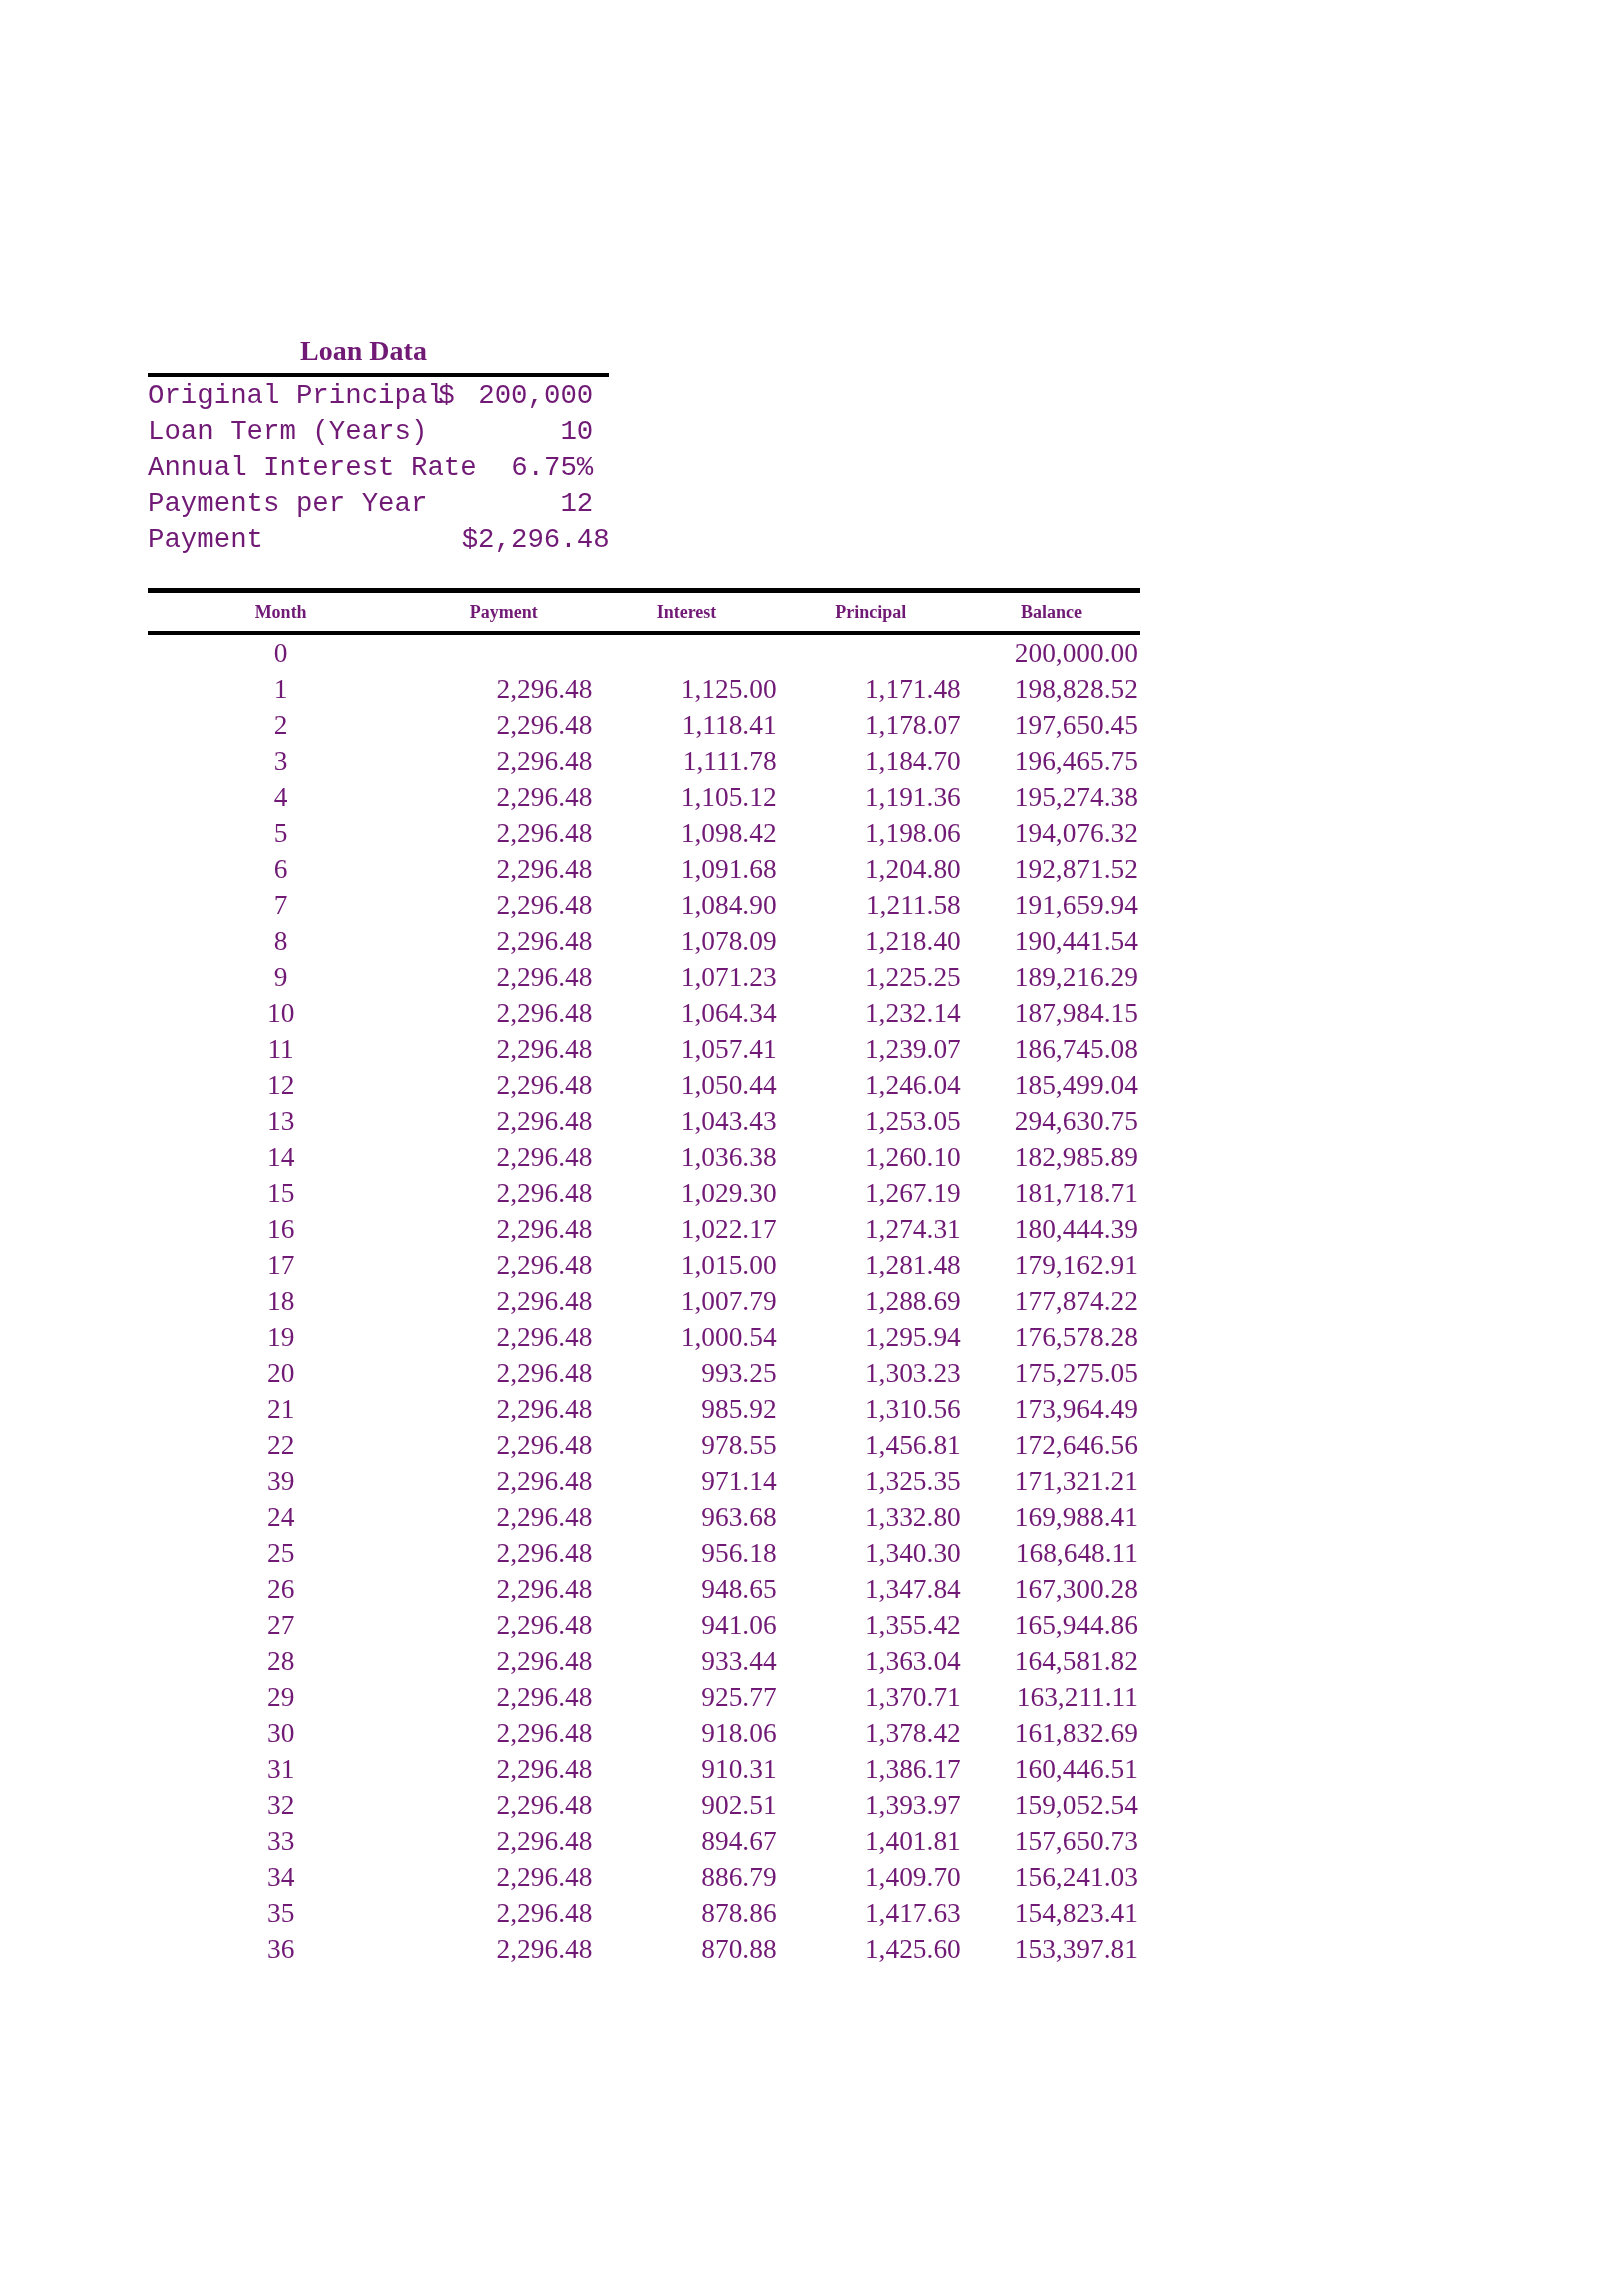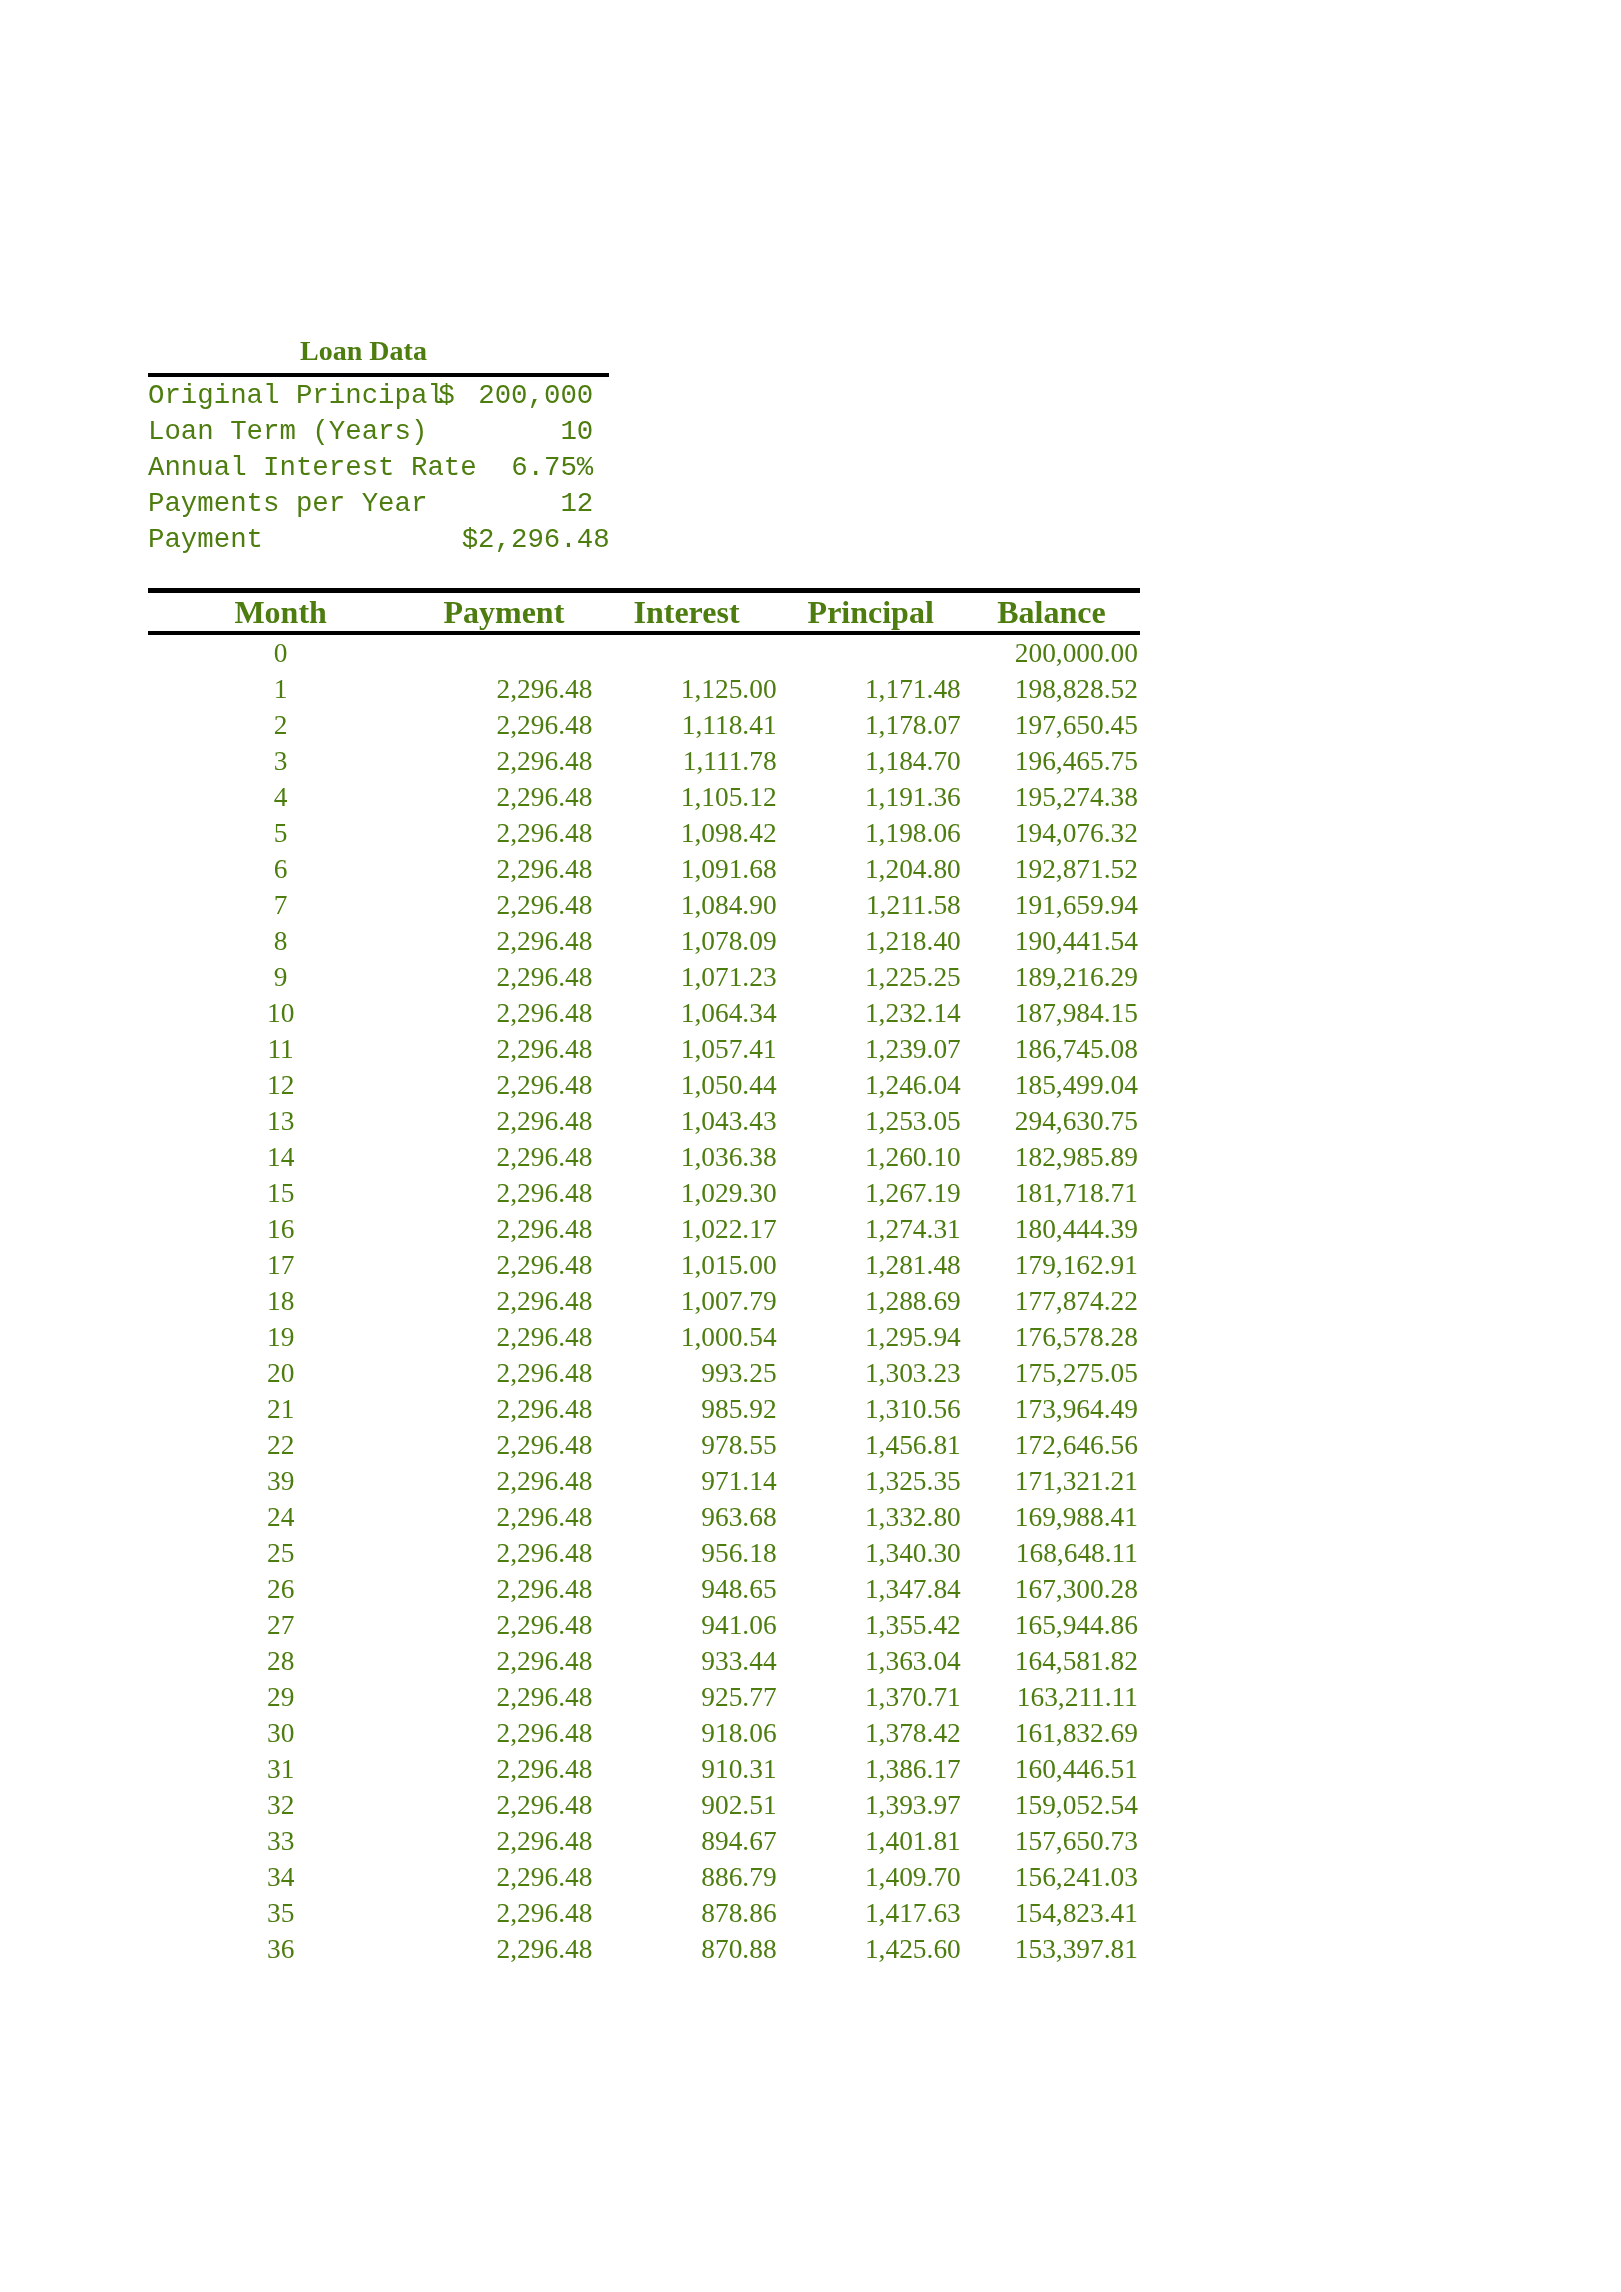--- a/index.html
+++ b/index.html
@@ -1,21 +1,21 @@
 <!DOCTYPE html>
 <html><head>
 <meta charset="utf-8">
 <style>
   html, body { margin: 0; padding: 0; background: #ffffff; }
   .sheet {
     position: relative;
     width: 1621px;
     height: 2293px;
     background: #ffffff;
-    color: #4d7c0f;
+    color: #701a75;
     font-family: "Liberation Serif", "DejaVu Serif", serif;
     overflow: hidden;
   }
 
   
   .loan-block {
     position: absolute;
     left: 148px;
     top: 329px;
     width: 461px;
@@ -64,21 +64,21 @@
   .sched-table col.c-month     { width: 265px; }
   .sched-table col.c-payment   { width: 181px; }
   .sched-table col.c-interest  { width: 184px; }
   .sched-table col.c-principal { width: 184px; }
   .sched-table col.c-balance   { width: 177px; }
   .sched-table thead tr {
     border-top: 5.9px solid #000000;
     border-bottom: 4.9px solid #000000;
   }
   .sched-table th {
-    font-size: 32px;
+    font-size: 18px;
     font-weight: bold;
     height: 38px;
     padding: 0;
     vertical-align: middle;
     white-space: nowrap;
   }
   .sched-table td {
     font-size: 27.4px;
     height: 36px;
     padding: 0 2px 0 0;

